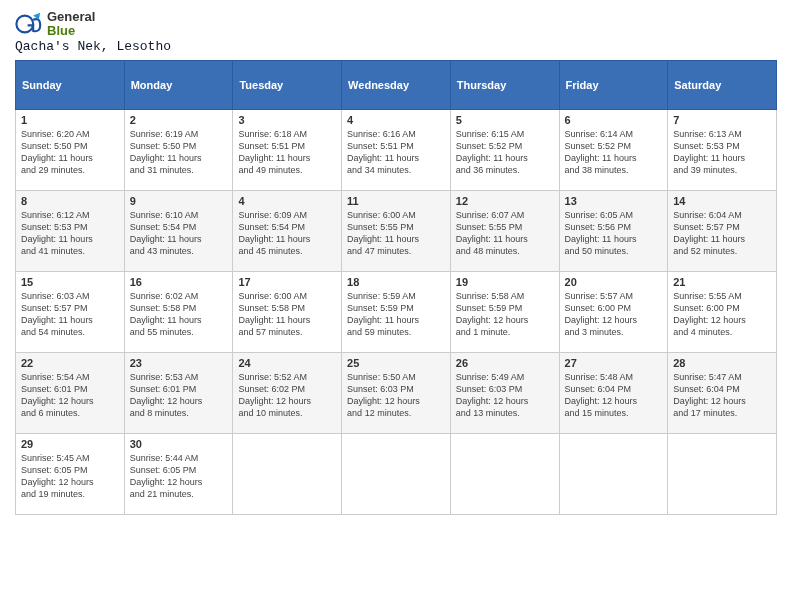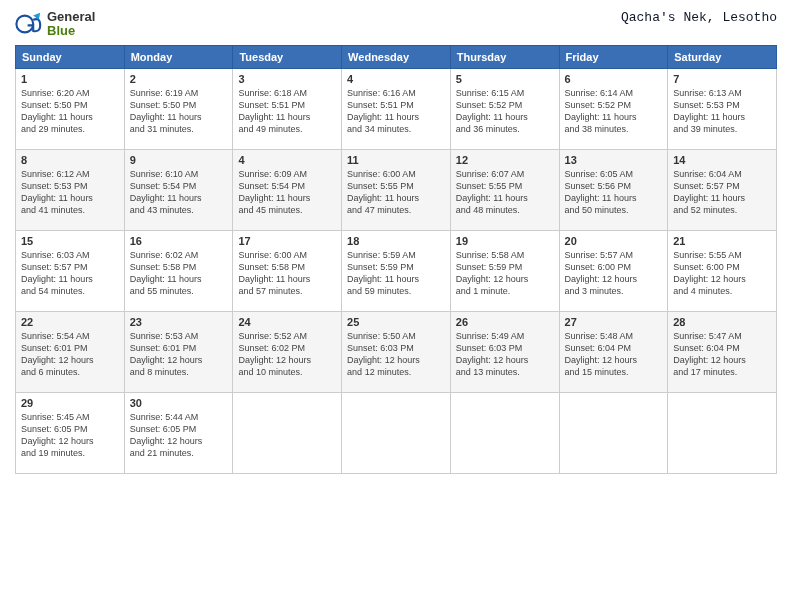--- a/index.html
+++ b/index.html
@@ -14,20 +14,21 @@
       width: 792px;
       min-height: 612px;
       background: #fff;
       padding: 10px 15px 10px 15px;
     }
     .header {
       display: flex;
       justify-content: space-between;
       align-items: flex-start;
       margin-bottom: 6px;
+      flex-direction: column;
     }
     .logo {
       display: flex;
       align-items: center;
       gap: 2px;
     }
     .logo-text {
       display: flex;
       flex-direction: column;
       font-size: 13px;
@@ -58,21 +59,21 @@
     .calendar {
       width: 100%;
       border-collapse: collapse;
       border: 1px solid #ccc;
       font-size: 9.5px;
     }
     .calendar th {
       background: #3a6eb5;
       color: #fff;
       text-align: left;
-      padding: 5px 6px;
+      padding: 18px 6px;
       font-size: 11px;
       font-weight: bold;
       border: 1px solid #2a5aa0;
     }
     .calendar td {
       vertical-align: top;
       border: 1px solid #ccc;
       padding: 4px 5px;
       width: calc(100% / 7);
       min-height: 80px;

